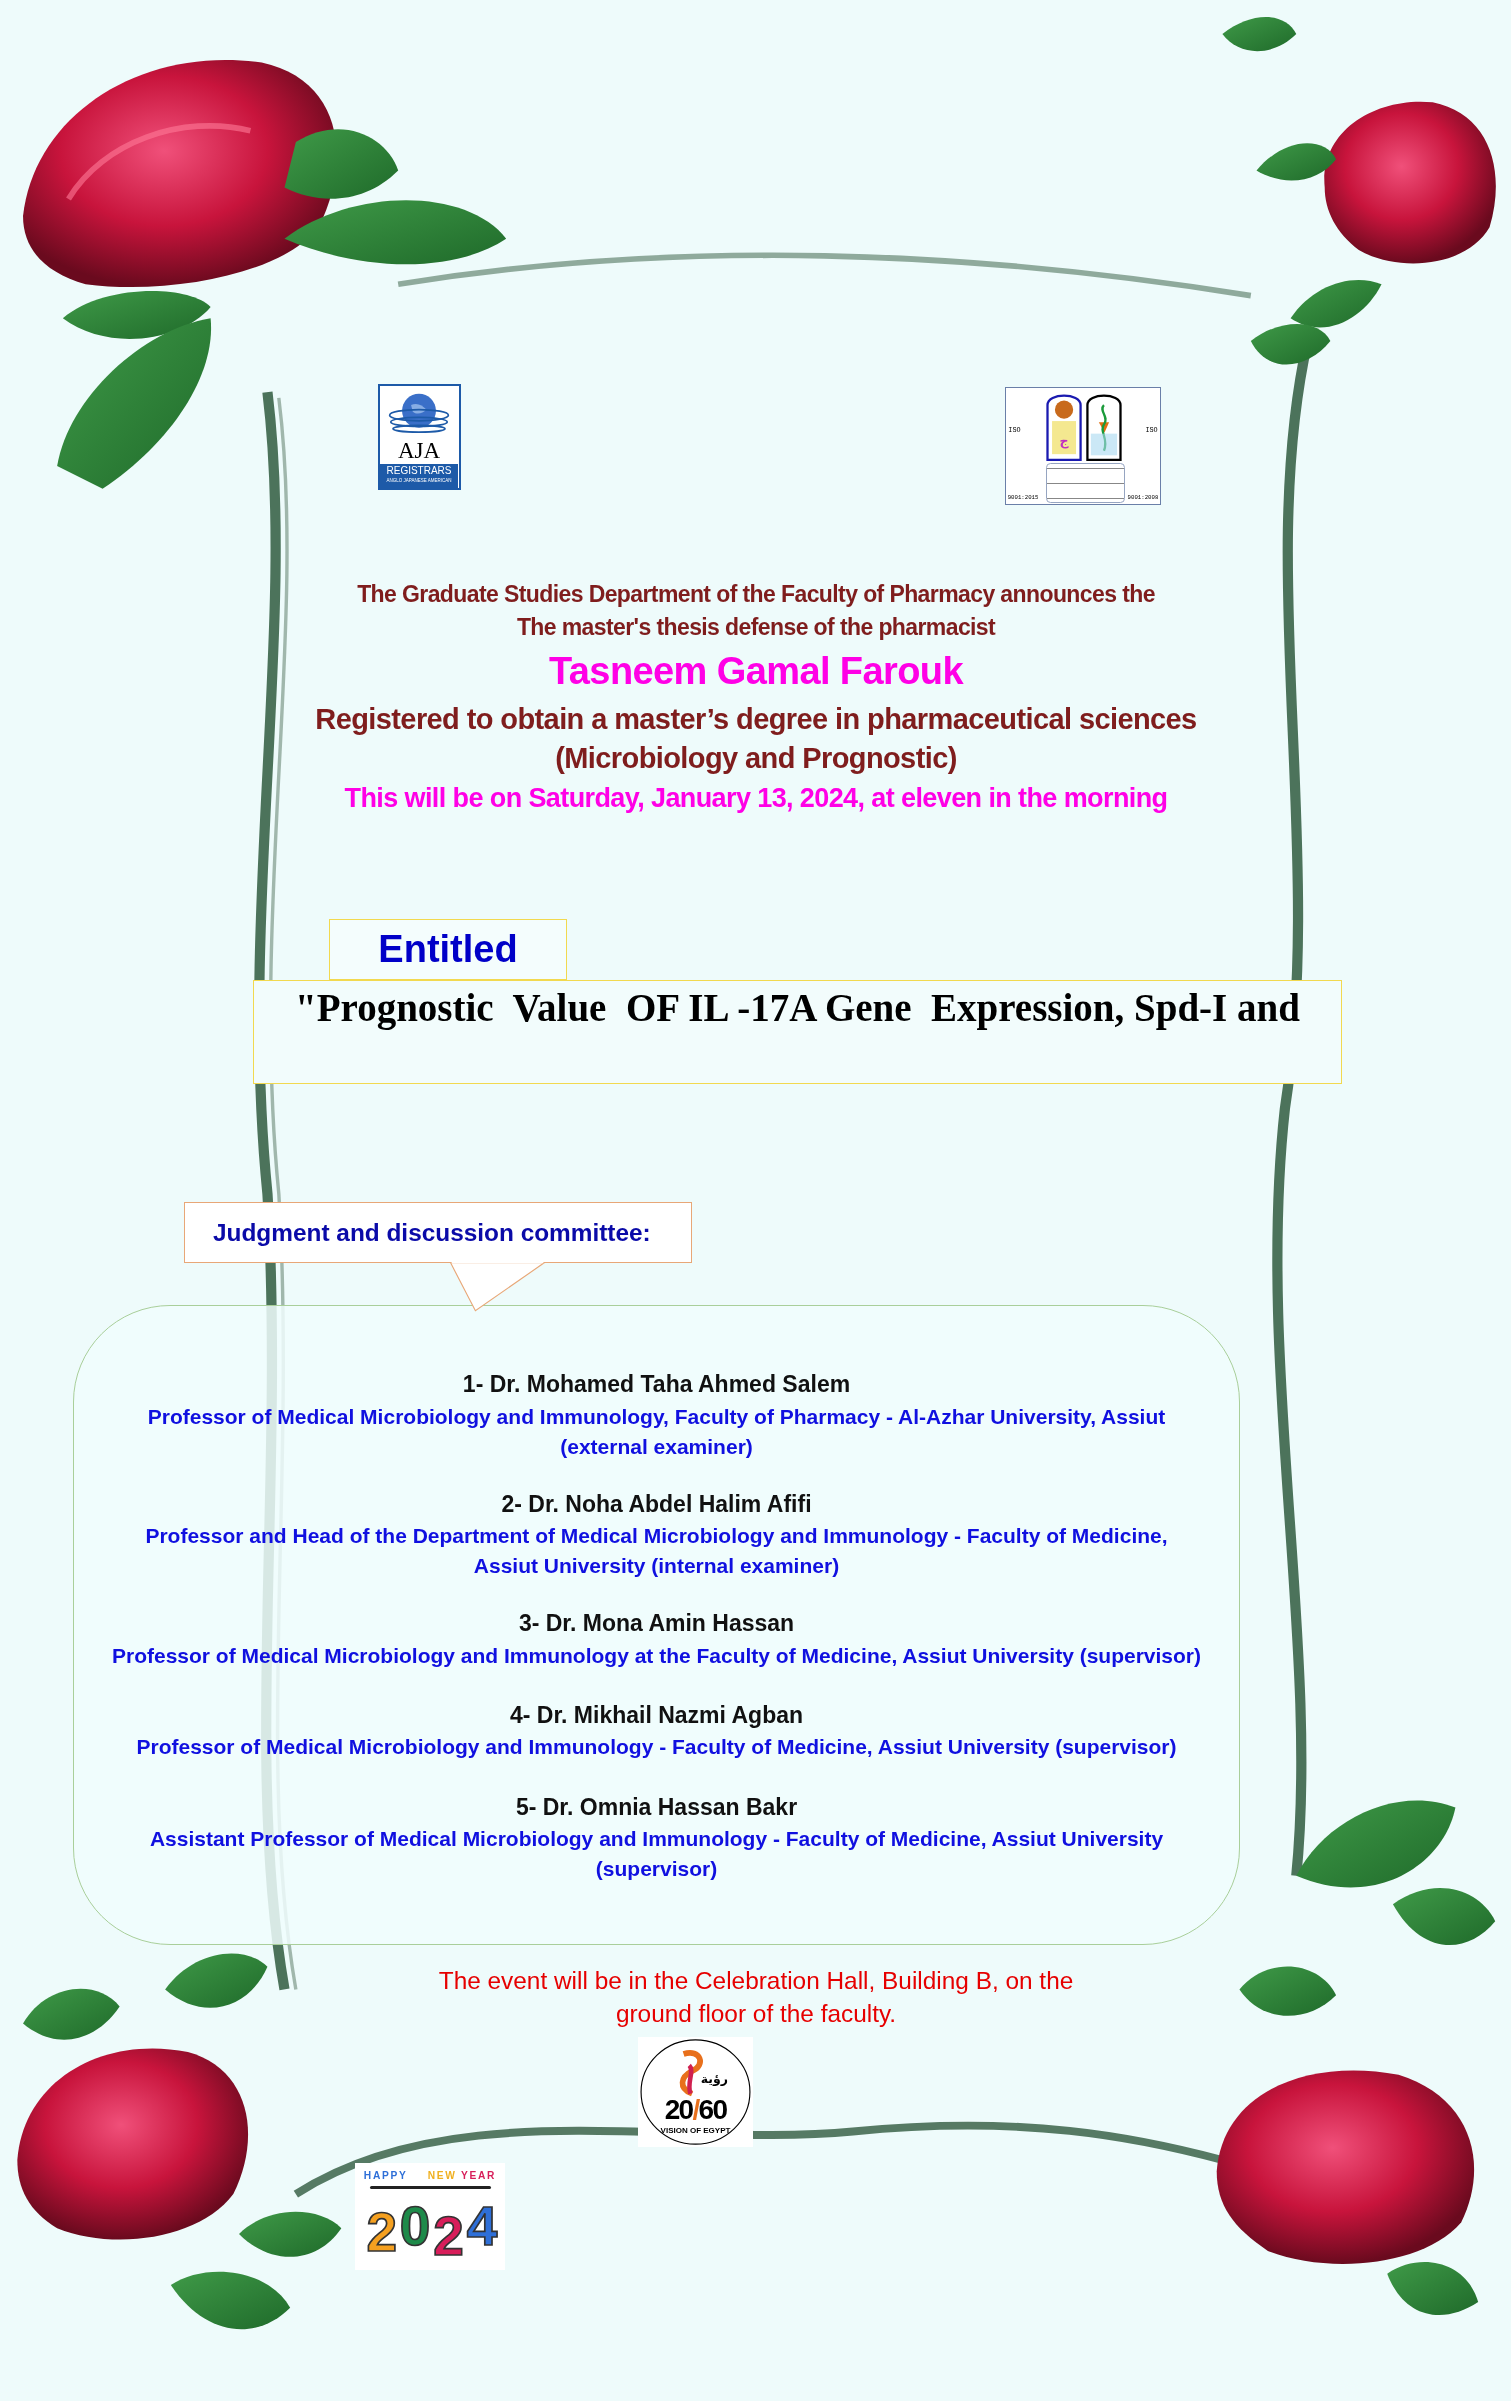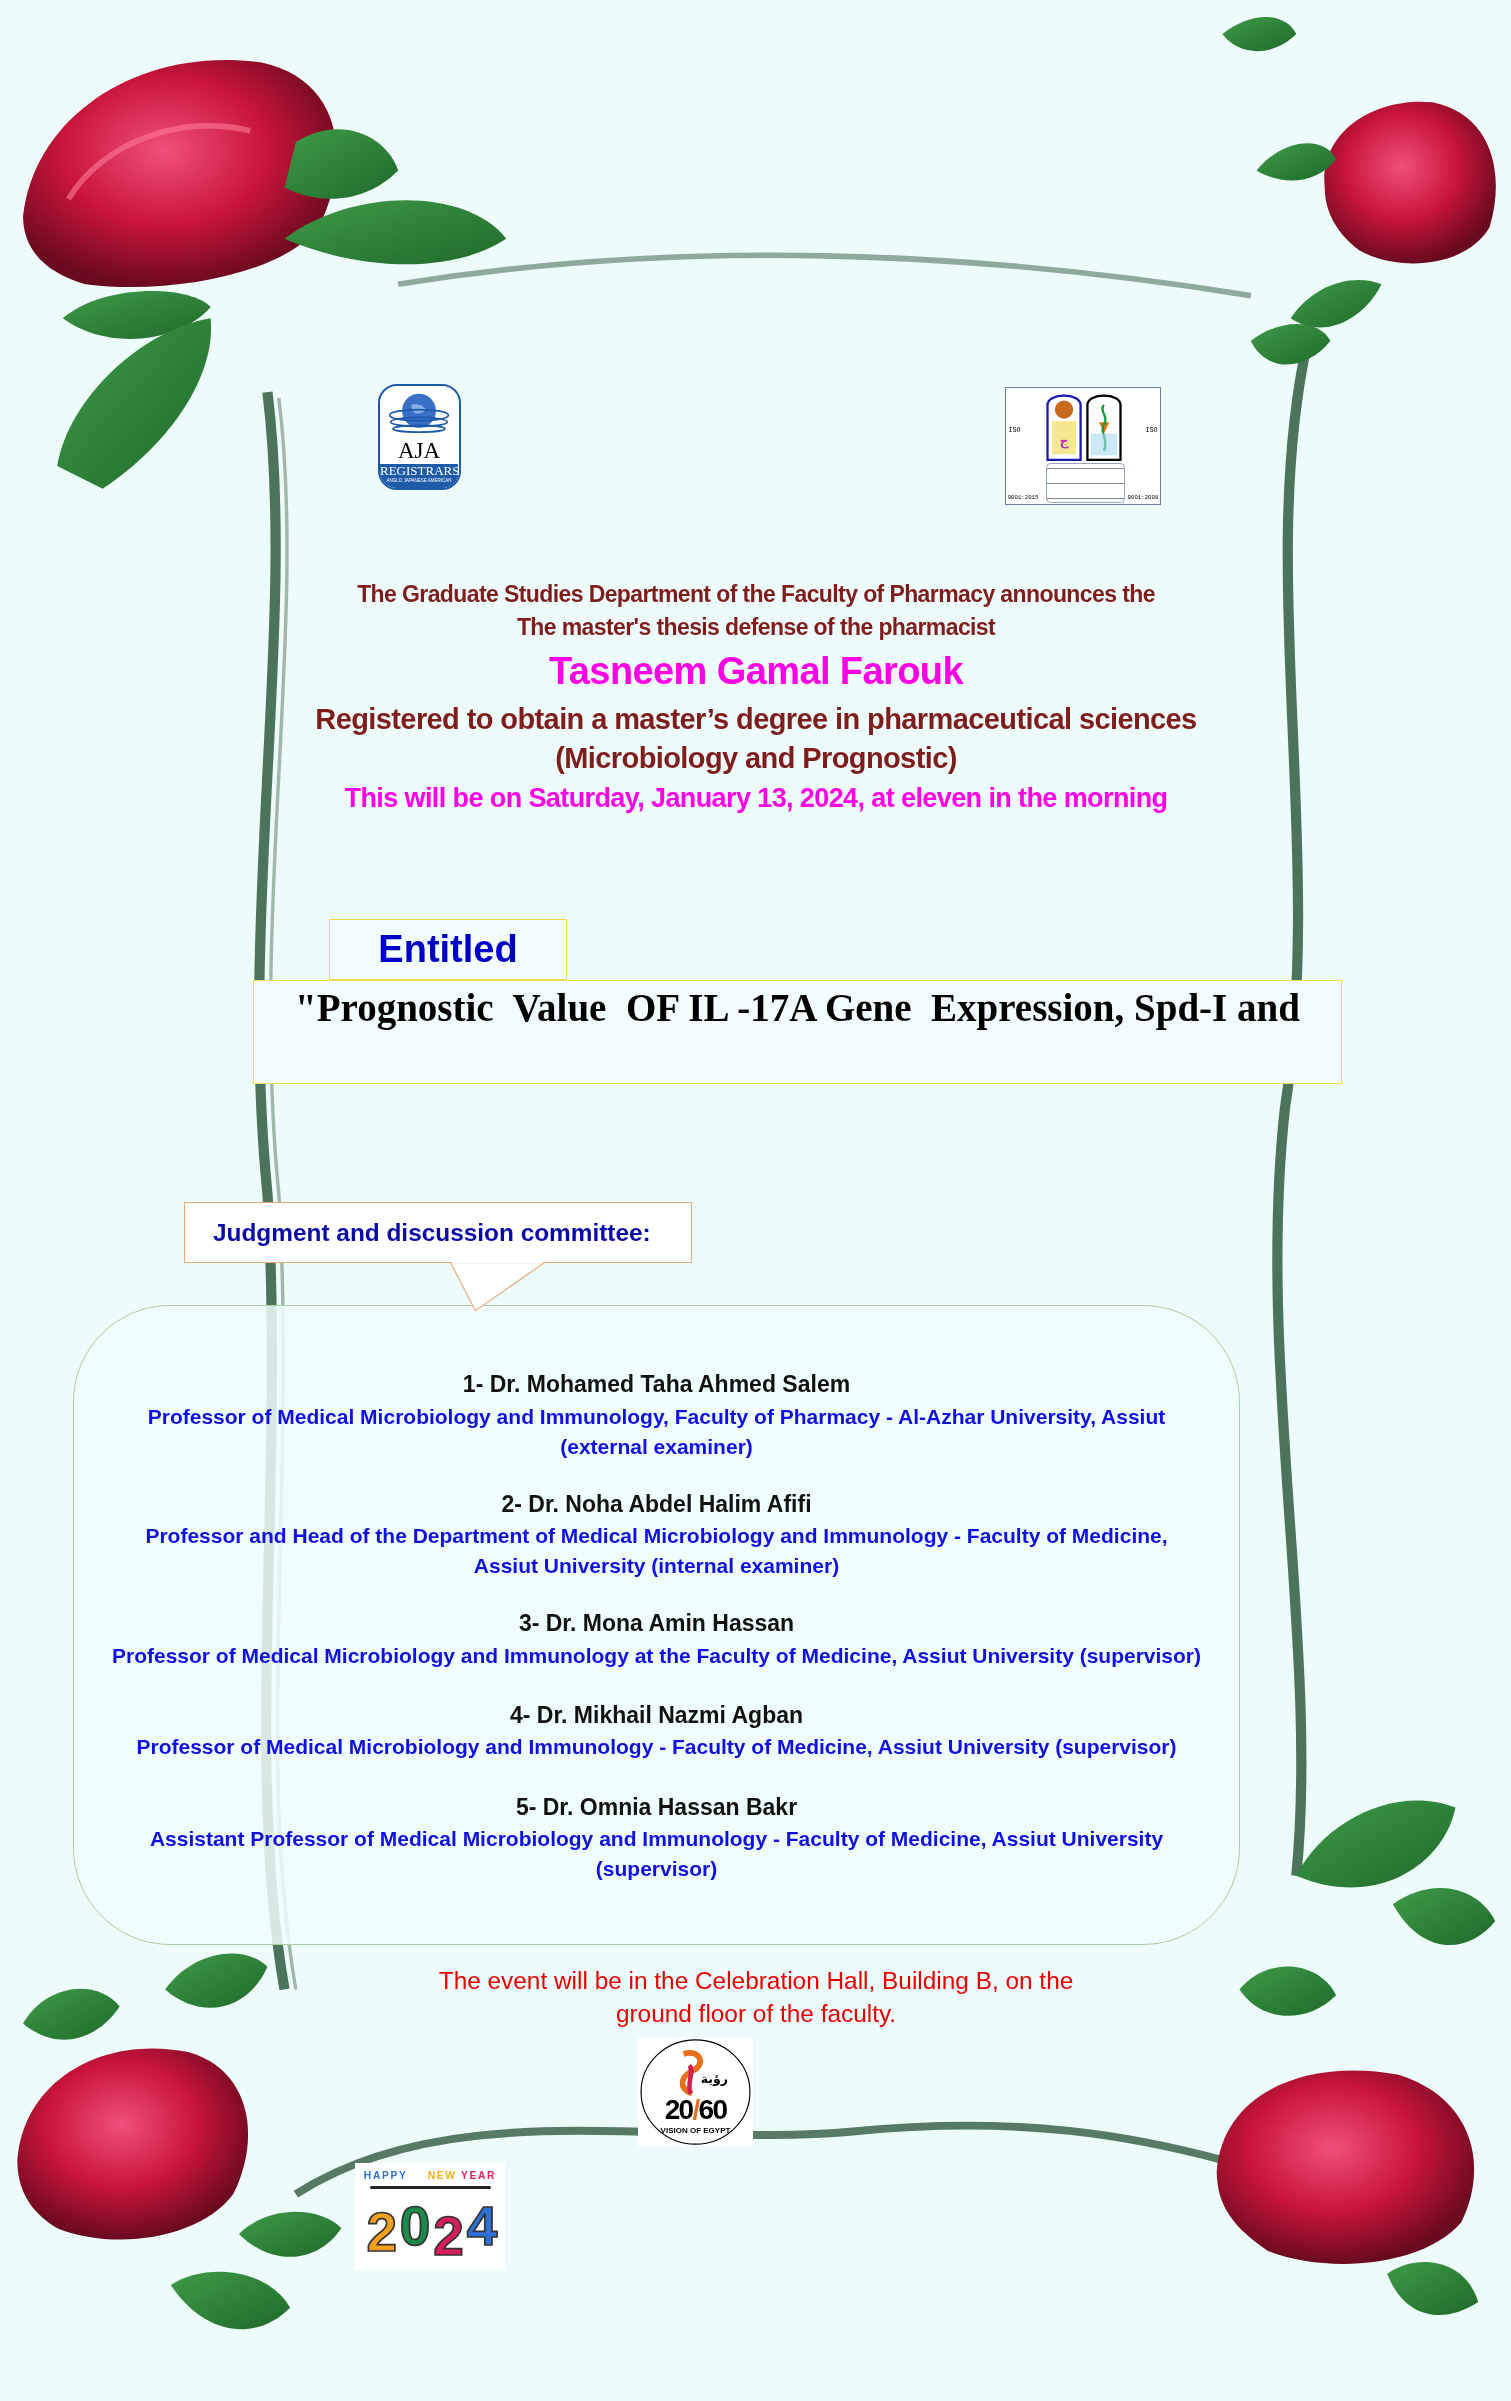--- a/index.html
+++ b/index.html
@@ -38,21 +38,21 @@
     border:1.1px solid #a9cf9a; border-radius:97px; box-sizing:border-box;
     background:rgba(240,253,253,0.85);
   }
   .member-name { position:absolute; left:73px; width:1167px; text-align:center; font-size:23px; font-weight:bold; color:#111; white-space:nowrap; }
   .member-role { position:absolute; left:73px; width:1167px; text-align:center; font-size:21px; font-weight:bold; color:#1010e0; line-height:30px; }
 
   .event { position:absolute; left:0; width:1512px; text-align:center; font-size:24.4px; color:#e60000; line-height:34px; }
 
   .logo-aja {
     position:absolute; left:378px; top:384px; width:83px; height:106px;
-    border:2.3px solid #1d5aa8; border-radius:19px; background:#fff; box-sizing:border-box; overflow:hidden;
+    border:2.3px solid #1d5aa8; border-radius:0; background:#fff; box-sizing:border-box; overflow:hidden;
   }
   .logo-uni { position:absolute; left:1005px; top:387px; width:156px; height:118px; background:#fff; border:0.6px solid #6a7fa8; box-sizing:border-box; }
   .logo-2030 { position:absolute; left:638px; top:2037px; width:115px; height:110px; background:#fff; }
   .logo-2024 { position:absolute; left:355px; top:2163px; width:150px; height:107px; background:#fff; }
 </style>
 </head>
 <body>
 
 <svg class="abs" style="left:0;top:0" width="1512" height="2401" viewBox="0 0 2659 4224">
   <defs>
@@ -113,21 +113,21 @@
 <div class="logo-aja">
   <svg width="78" height="51" viewBox="0 0 138 90" style="position:absolute;left:0;top:2.3px">
     <circle cx="69" cy="40" r="30" fill="#3a6fc8"></circle>
     <path d="M55 30 C65 25, 75 30, 82 38 C76 45, 65 48, 58 42 Z" fill="#a8c8f0" opacity="0.7"></path>
     <ellipse cx="69" cy="48" rx="52" ry="10" fill="none" stroke="#1d5aa8" stroke-width="3"></ellipse>
     <ellipse cx="69" cy="60" rx="50" ry="8" fill="none" stroke="#1d5aa8" stroke-width="3"></ellipse>
     <ellipse cx="69" cy="72" rx="46" ry="6" fill="none" stroke="#1d5aa8" stroke-width="3"></ellipse>
   </svg>
   <div style="position:absolute;left:0;top:52px;width:78px;text-align:center;font-family:'Liberation Serif',serif;font-size:23px;color:#000;">AJA</div>
   <div style="position:absolute;left:0;bottom:0;width:78px;height:24px;background:#1d5aa8;color:#fff;text-align:center;">
-    <div style="font-family:Liberation Serif, serif;font-size:13px;line-height:13.6px;">REGISTRARS</div>
+    <div style="font-family:Liberation Sans, sans-serif;font-size:10px;line-height:13.6px;">REGISTRARS</div>
     <div style="font-size:4.5px;line-height:6.8px;">ANGLO JAPANESE AMERICAN</div>
   </div>
 </div>
 
 <div class="logo-uni">
   <div style="position:absolute;left:2.3px;top:38px;font-family:'Liberation Mono',monospace;font-size:6.8px;">ISO</div>
   <div style="position:absolute;right:2.3px;top:38px;font-family:'Liberation Mono',monospace;font-size:6.8px;">ISO</div>
   <svg width="80" height="73" viewBox="0 0 140 128" style="position:absolute;left:38px;top:0">
     <path d="M6 126 L6 30 C6 8, 64 8, 64 30 L64 126 Z" fill="#fff" stroke="#1a1ab0" stroke-width="4"></path>
     <circle cx="35" cy="38" r="16" fill="#c86a1c"></circle>

